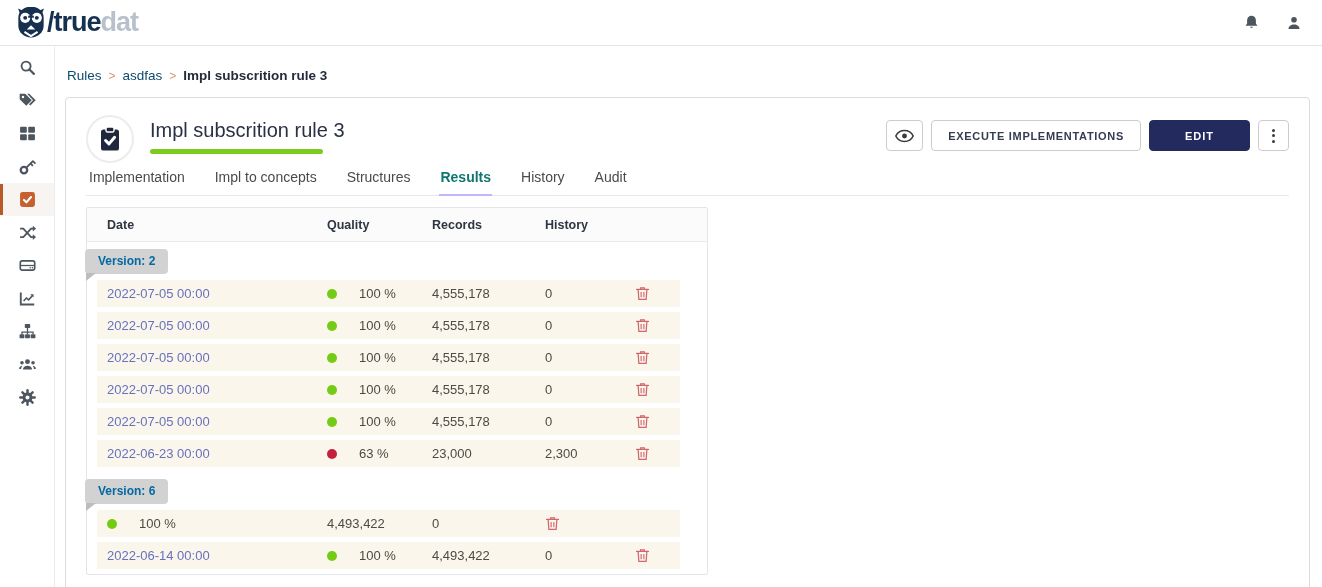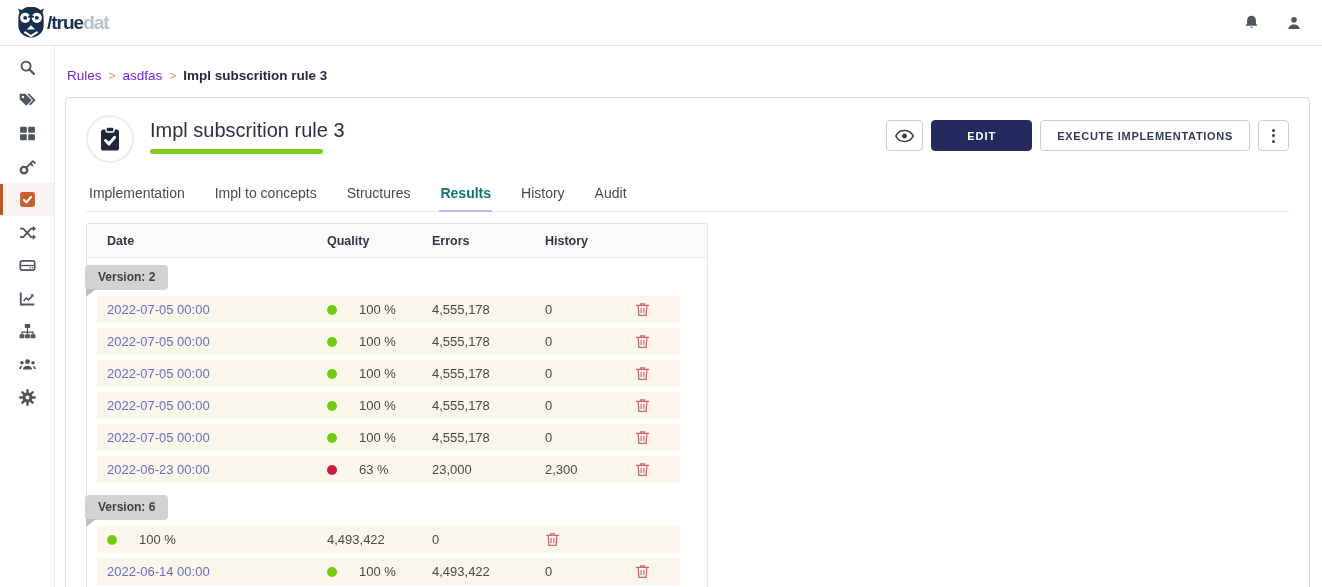--- a/index.html
+++ b/index.html
@@ -5,39 +5,39 @@
   *{margin:0;padding:0;box-sizing:border-box}
   html,body{width:1322px;height:587px;overflow:hidden;background:#fff;
     font-family:"Liberation Sans",sans-serif;-webkit-font-smoothing:antialiased}
   svg{display:block}
 
   
   .topbar{position:fixed;top:0;left:0;right:0;height:46px;background:#fff;
     border-bottom:1px solid #e4e4e4;display:flex;align-items:center;
     justify-content:space-between;padding:0 16px;z-index:20}
   .logo{display:flex;align-items:center;gap:1px;cursor:pointer}
-  .wordmark{font-size:19px;font-weight:bold;color:#16304f;letter-spacing:-1px;line-height:1}
+  .wordmark{font-size:27px;font-weight:bold;color:#16304f;letter-spacing:-1px;line-height:1}
   .wordmark .lt{color:#b7c1cb}
   .topbar-icons{display:flex;gap:26px;align-items:center;padding-right:4px}
   .topbar-icons .tico{color:#4d565e;cursor:pointer}
 
   
   .sidebar{position:fixed;top:46px;left:0;bottom:0;width:55px;background:#fff;
     border-right:1px solid #ececec;padding-top:5px;z-index:10}
   .side-item{height:33px;display:flex;align-items:center;justify-content:center;
     color:#4d565e;position:relative;cursor:pointer}
   .side-item.active{background:#f8f4f1;color:#c75f2e}
   .side-item.active::before{content:"";position:absolute;left:0;top:1px;bottom:1px;
     width:3px;background:#b65a28}
 
   
   .content{position:absolute;top:46px;left:55px;right:0;bottom:0;background:#fff;
     padding:22px 12px 0 10px;overflow:hidden}
   .breadcrumb{font-size:13.5px;margin-left:2px}
-  .crumb-link{color:#6d28d9;cursor:pointer;text-decoration:none}
+  .crumb-link{color:#0c4a6e;cursor:pointer;text-decoration:none}
   .crumb-sep{color:#da9372;margin:0 7px;font-size:12px}
   .crumb-current{color:#252b3a;font-weight:bold}
 
   .card{margin-top:14px;border:1px solid #dcdcdc;border-radius:4px;background:#fff;
     height:640px;padding:17px 20px 0 20px}
   .card-header{display:flex;align-items:flex-start}
   .rule-icon-wrap{width:48px;height:48px;border-radius:50%;border:2px solid #ececec;
     display:flex;align-items:center;justify-content:center;color:#20273d;flex:0 0 auto}
   .title-block{margin-left:16px;padding-top:4px}
   .rule-title{font-size:20px;color:#2b3144;font-weight:500}
@@ -46,32 +46,32 @@
   .btn{height:31px;border-radius:4px;border:1px solid #ccc;background:#fff;
     display:flex;align-items:center;justify-content:center;cursor:pointer;color:#2b3144}
   .btn.icon-btn{width:37px;color:#3a3a3a}
   .btn.primary{background:#222a5e;border-color:#222a5e;color:#fff;width:101px;
     font-weight:bold;font-size:11px;letter-spacing:1px}
   .btn.secondary{padding:0 16px;font-weight:600;font-size:11px;letter-spacing:0.7px;color:#343c52}
   .btn.kebab{width:31px}
   .kebab-dots{display:flex;flex-direction:column;gap:2.5px}
   .kebab-dots i{width:3px;height:3px;border-radius:50%;background:#3a3a3a}
 
-  .tabs{display:flex;gap:28px;margin-top:16px;border-bottom:1px solid #e7e7e7;padding:0 2px}
+  .tabs{display:flex;gap:28px;border-bottom:1px solid #e7e7e7;padding:0 2px}
   .tab{font-size:14px;color:#4a4a4a;padding:6px 1px 9px;cursor:pointer;white-space:nowrap}
   .tab.active{color:#0f766e;font-weight:bold;border-bottom:2px solid #c4b5fd;margin-bottom:-1px}
 
   
   .rtable{width:622px;margin-top:11px;border:1px solid #e3e5e9;border-radius:2px;background:#fff}
   .thead{display:grid;grid-template-columns:220px 105px 113px 90px 1fr;padding-left:20px;
     height:34px;align-items:center;border-bottom:1px solid #e9eaee;background:#fbfbfc;
     font-size:12.5px;font-weight:bold;color:#2e3640}
   .vgroup-label{height:38px;display:flex;align-items:center}
   .vbadge{position:relative;margin-left:-2px;background:#d2d2d2;border-radius:4px;
-    padding:5px 13px 6px;font-size:12px;font-weight:600;color:#404040;width:max-content}
+    padding:5px 13px 6px;font-size:12px;font-weight:600;color:#0369a1;width:max-content}
   .vbadge::after{content:"";position:absolute;left:1px;bottom:-7px;width:0;height:0;
     border-top:8px solid #bdbdbd;border-right:10px solid transparent}
   .trow{display:grid;grid-template-columns:220px 105px 113px 90px 1fr;align-items:center;
     height:27px;background:#faf6ec;margin:0 27px 5px 10px;padding-left:10px;
     font-size:13px;color:#4b4b44}
   .date-link{color:#6671bd;cursor:pointer;display:flex;align-items:flex-end;gap:6px}
   .qcell{display:flex;align-items:center;gap:22px}
   .dot{width:10px;height:10px;border-radius:50%;flex:0 0 auto}
   .dot.ok{background:#74cc12}
   .dot.err{background:#c41f3e}
@@ -252,22 +252,22 @@
       </div>
       <div class="actions">
         <button class="btn icon-btn">
           <span>
             <svg width="19" height="14" viewBox="0 0 24 16">
               <path d="M12 1C6.5 1 2.5 5 1 8c1.5 3 5.5 7 11 7s9.5-4 11-7c-1.5-3-5.5-7-11-7z" fill="none" stroke="#3a3a3a" stroke-width="2"></path>
               <circle cx="12" cy="8" r="3.1" fill="#3a3a3a"></circle>
             </svg>
           </span>
         </button>
+        <button class="btn secondary">EXECUTE IMPLEMENTATIONS</button>
         <button class="btn primary">EDIT</button>
-        <button class="btn secondary">EXECUTE IMPLEMENTATIONS</button>
         <button class="btn kebab">
           <span class="kebab-dots">
               <i></i>
               <i></i>
               <i></i>
             </span>
         </button>
       </div>
     </div>
 
@@ -277,21 +277,21 @@
         <span class="tab">Structures</span>
         <span class="tab active">Results</span>
         <span class="tab">History</span>
         <span class="tab">Audit</span>
       </nav>
 
     <div class="rtable">
       <div class="thead">
         <span>Date</span>
         <span>Quality</span>
-        <span>Errors</span>
+        <span>Records</span>
         <span>History</span>
         <span></span>
       </div>
       <div id="tbody">
           <div class="vgroup-label">
             <span class="vbadge">Version: 2</span>
           </div>
           <div class="trow">
             <span class="date-link">
               <span>2022-07-05 00:00</span>

